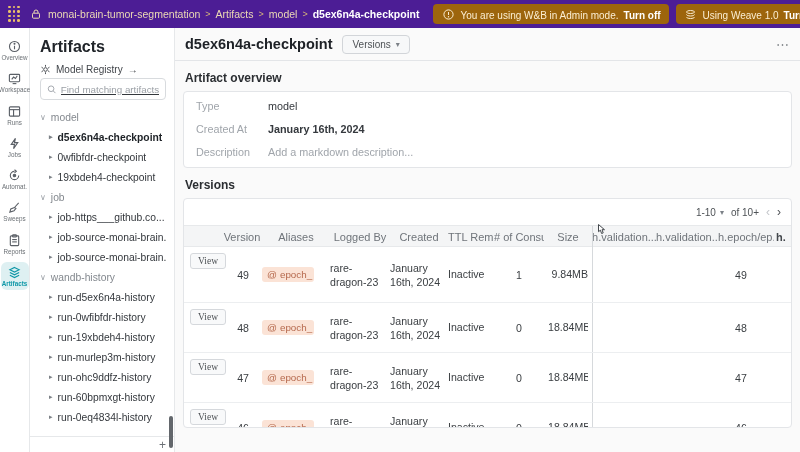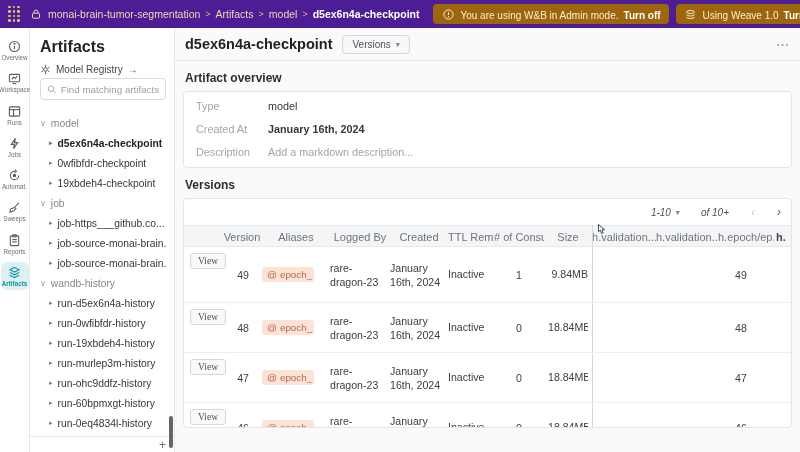--- a/index.html
+++ b/index.html
@@ -29,21 +29,21 @@
   .rail-item.active { background:#def0f2; color:#0e97a7; }
   .rail-item.active .rlabel { color:#0e97a7; font-weight:bold; }
   .rail-item svg { stroke:currentColor; fill:none; stroke-width:1.2; }
 
   
   .tree-panel { width:145px; background:#ffffff; border-right:1px solid #e6e8ea; position:relative; display:flex; flex-direction:column; flex:none; }
   .tree-scroll { flex:1; overflow:hidden; padding:8px 8px 0 10px; }
   .tree-title { font-size:16px; font-weight:bold; color:#21252a; margin:2px 0 8px; }
   .registry-link { display:flex; align-items:center; gap:5px; font-size:10px; color:#41454a; margin-bottom:3px; cursor:pointer; }
   .registry-link svg { flex:none; }
-  .search-box { display:flex; align-items:center; gap:4px; border:1px solid #d8dbde; border-radius:4px; height:22px; padding:8px 6px; background:#fff; margin-bottom:13px; }
+  .search-box { display:flex; align-items:center; gap:4px; border:1px solid #d8dbde; border-radius:4px; height:22px; padding:8px 6px; background:#fff; margin-bottom:7px;text-decoration:underline; }
   .search-box input { border:none; outline:none; width:100%; font-size:9.8px; color:#33373c; font-family:"Liberation Sans",sans-serif; background:transparent; }
   .search-box input::placeholder { color:#9ba0a6; }
   .tgroup { display:flex; align-items:center; gap:5px; font-size:10.3px; color:#83888e; height:20px; cursor:pointer; }
   .tgroup .car { font-size:8px; color:#9ba0a6; }
   .titem { display:flex; align-items:center; gap:5px; font-size:10.3px; color:#33373c; height:20px; padding-left:9px; cursor:pointer; white-space:nowrap; overflow:hidden; }
   .titem .car { font-size:7px; color:#7c8187; flex:none; }
   .titem.sel { font-weight:bold; color:#1d2126; }
   .tree-footer { height:16px; border-top:1px solid #e6e8ea; display:flex; align-items:center; justify-content:flex-end; padding:0 8px; }
   .plus-btn { font-size:12px; color:#6b7075; line-height:1; cursor:pointer; }
   .tree-sb { position:absolute; right:1px; bottom:4px; width:4px; height:32px; background:#63676c; border-radius:2px; }
@@ -58,21 +58,21 @@
   .sec-heading { font-size:12px; font-weight:bold; color:#2b2e32; margin:10px 2px 6px; }
   .ov-card { background:#fff; border:1px solid #e3e5e8; border-radius:4px; padding:3px 0; }
   .ov-row { display:flex; padding:4px 12px; font-size:10.8px; line-height:1.4; }
   .ov-label { width:72px; color:#a0a5ab; flex:none; }
   .ov-val { color:#35393e; }
   .ov-val.strong { font-weight:bold; }
   .ov-val.placeholder { color:#a0a5ab; cursor:text; }
 
   
   .vt-card { background:#fff; border:1px solid #e3e5e8; border-radius:4px; height:230px; overflow:hidden; position:relative; }
-  .vt-pag { height:26px; display:flex; align-items:center; justify-content:flex-end; gap:22px; padding-right:10px; font-size:10px; color:#4e5256;font-style:italic; }
+  .vt-pag { height:26px; display:flex; align-items:center; justify-content:flex-end; gap:7px; padding-right:10px; font-size:10px; color:#4e5256; }
   .vt-pag .car { font-size:8px; color:#7c8187; }
   .pag-range { display:flex; align-items:center; gap:4px; cursor:pointer; }
   .pag-chev { font-size:12px; cursor:pointer; }
   .pag-chev.dis { color:#c3c6ca; }
   .vrow { display:grid; grid-template-columns:38px 40px 68px 60px 58px 46px 50px 48px 64px 62px 56px 14px; align-items:center; }
   .vt-head { background:#f4f5f6; border-top:1px solid #e7e9eb; border-bottom:1px solid #e7e9eb; height:22px; font-size:11px; color:#6f747a; }
   .vt-head > div { text-align:center; overflow:hidden; white-space:nowrap; }
   .vt-body .vrow { border-bottom:1px solid #eceef0; min-height:50px; font-size:10.6px; color:#3a3e42; }
   .vt-body .vrow.first { min-height:56px; }
   .c-hv1 { border-left:1px solid #d6d9dc; height:100%; display:flex; align-items:center; justify-content:center; }

